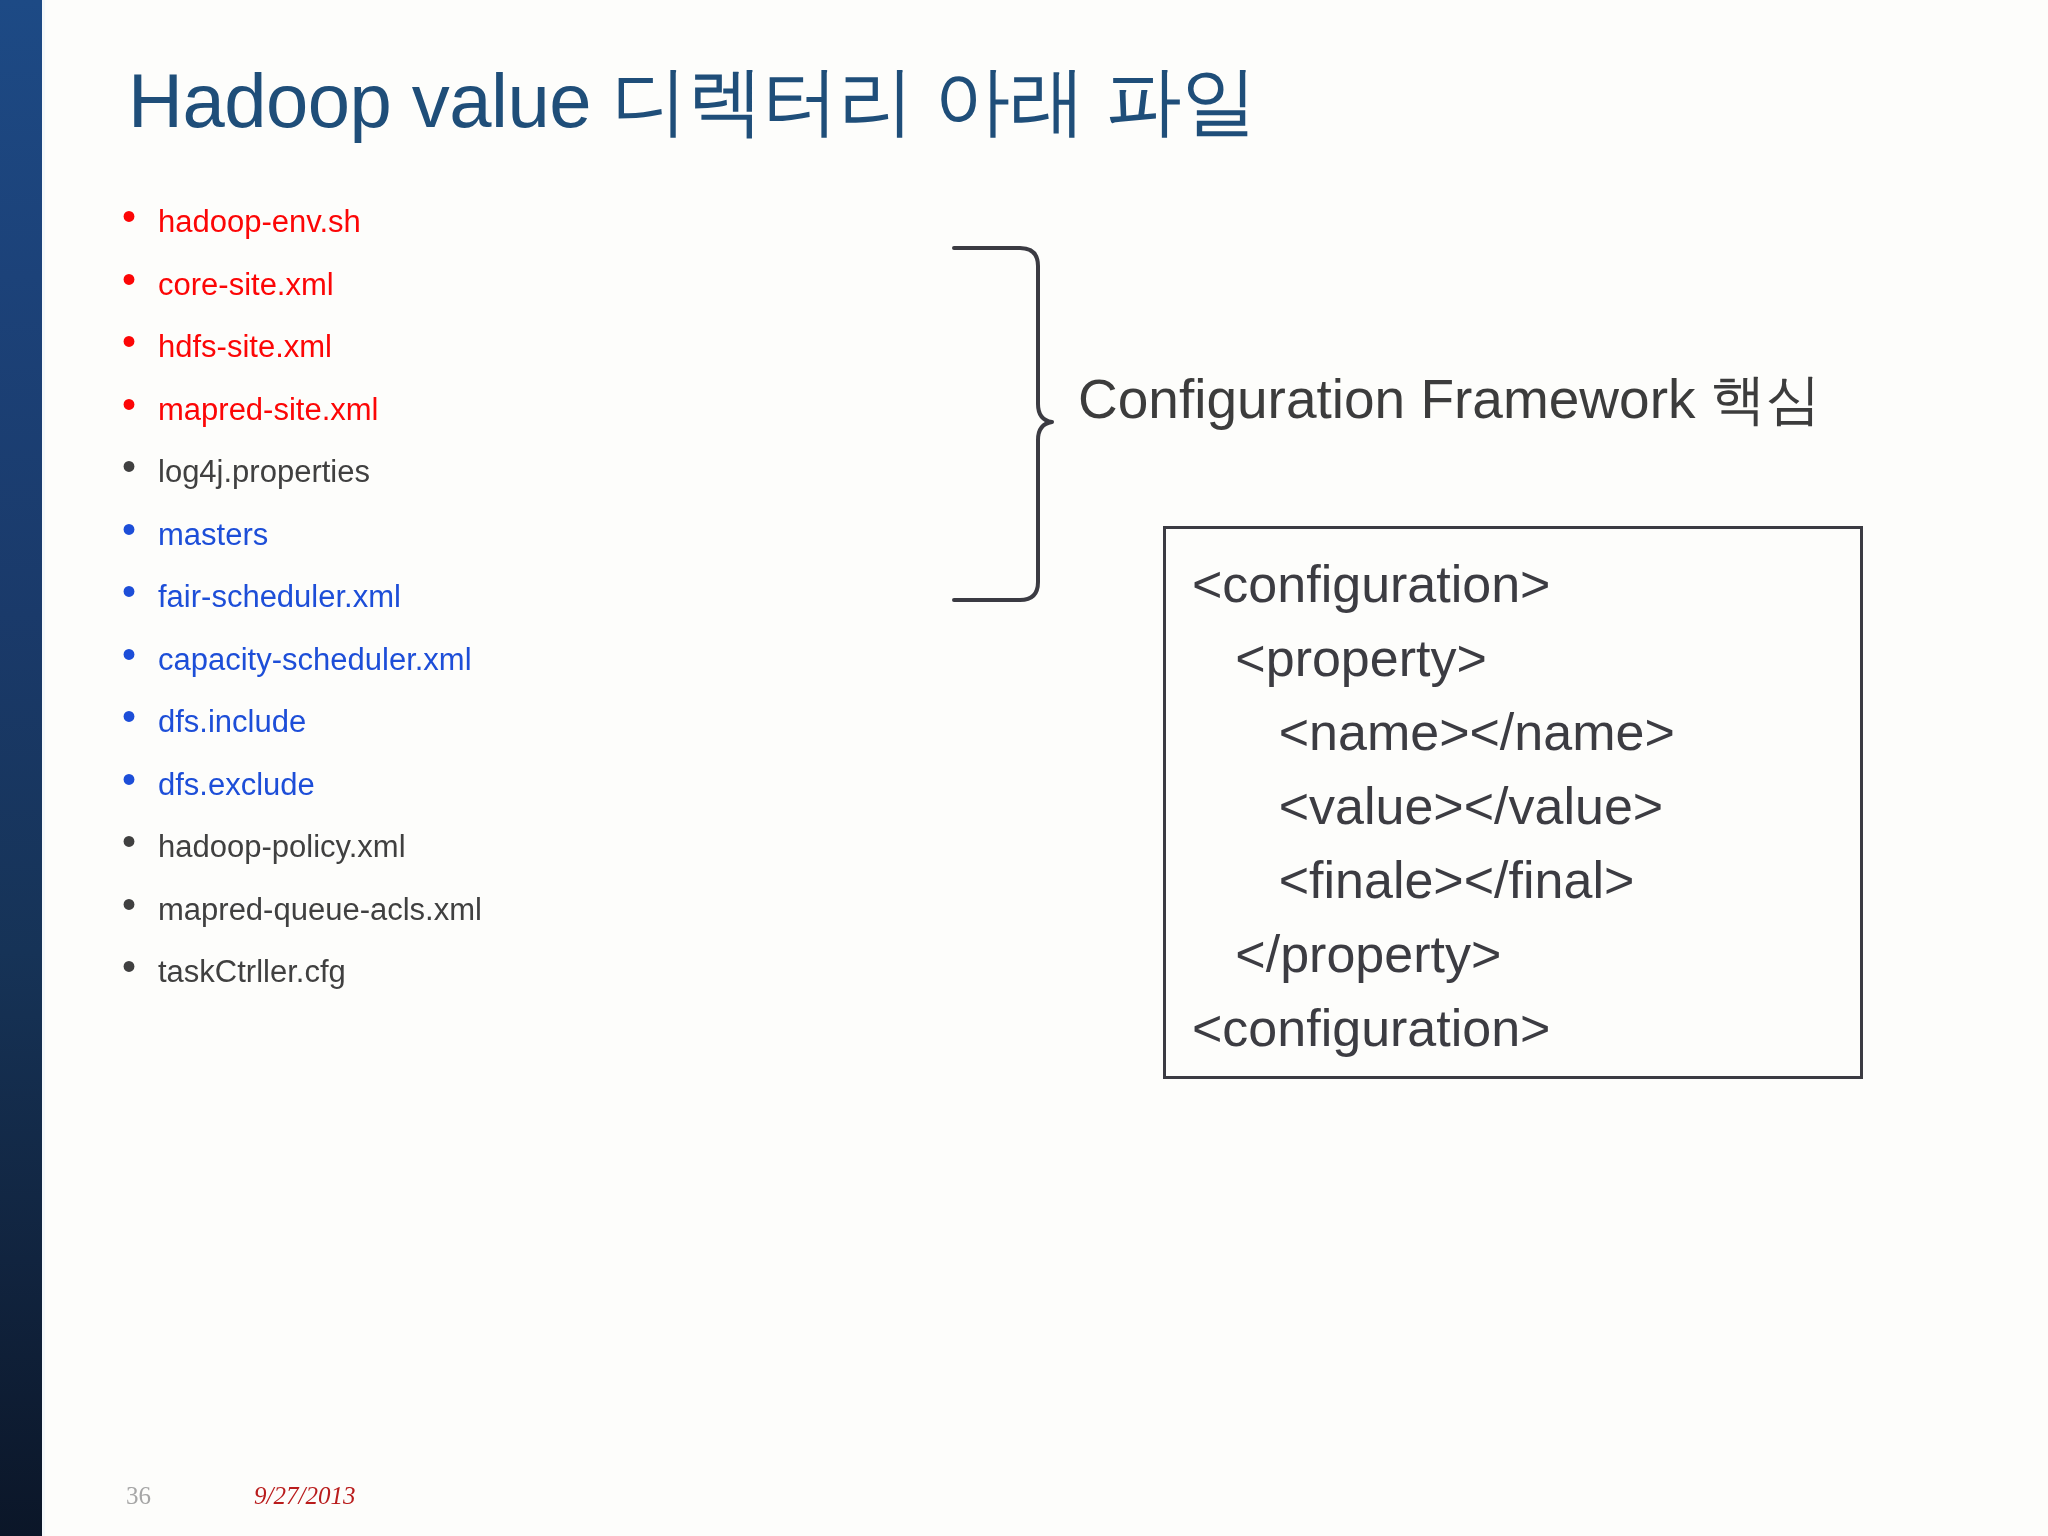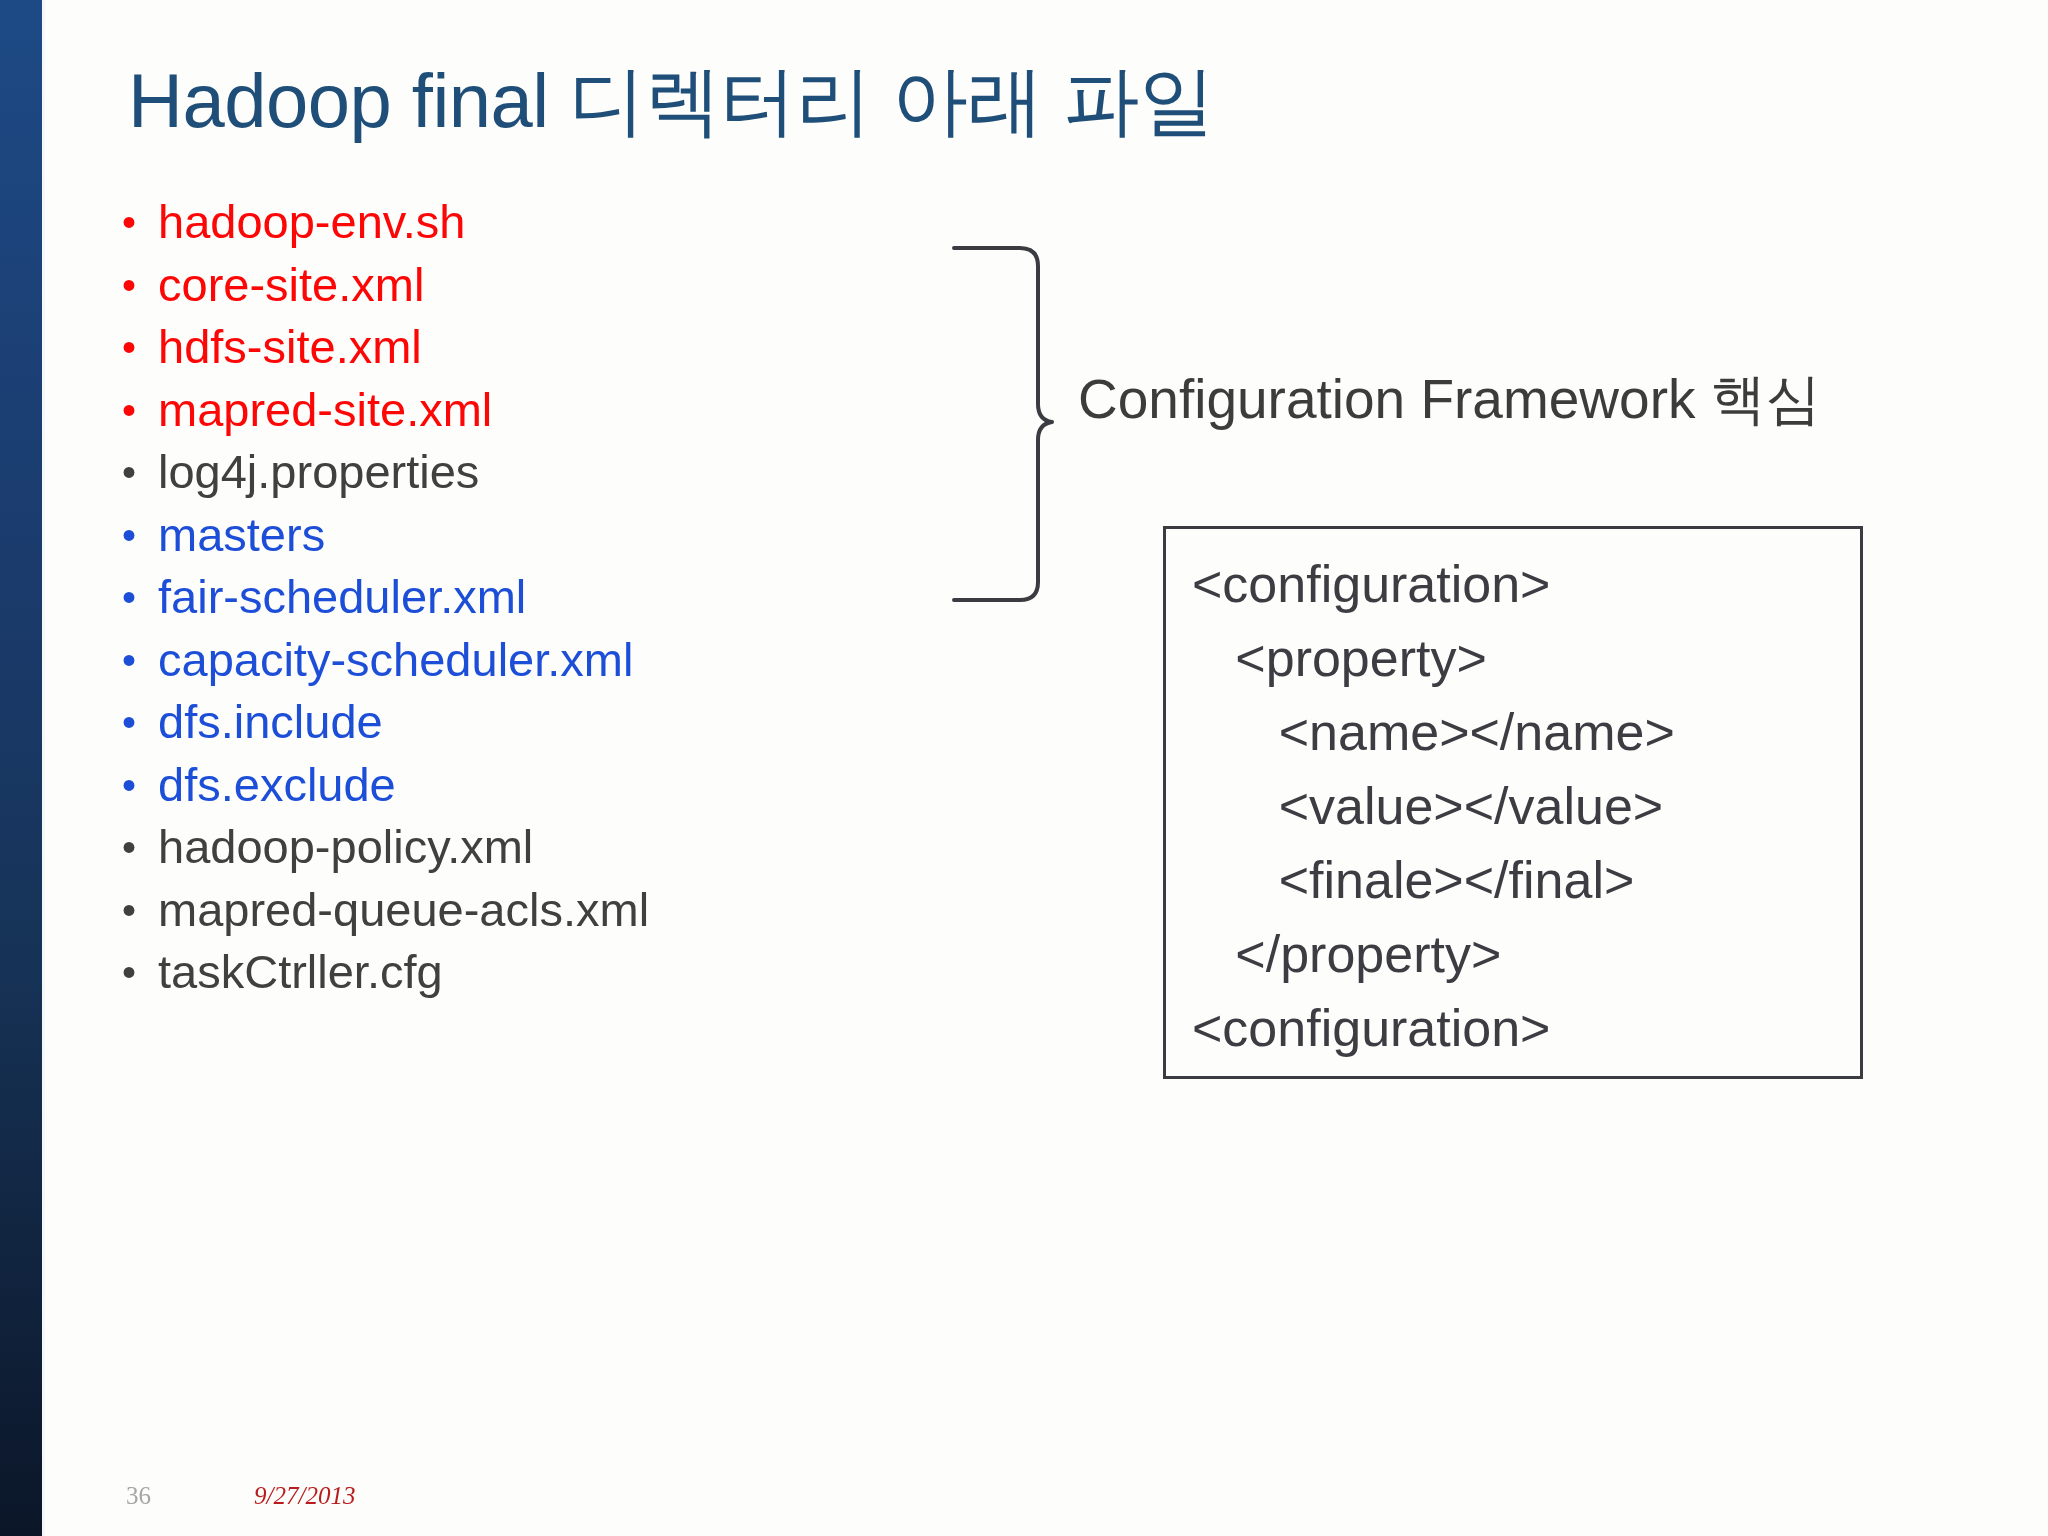--- a/index.html
+++ b/index.html
@@ -62,21 +62,21 @@
   .bullet-dot {
     flex: 0 0 auto;
     width: 36px;
     font-size: 40px;
     line-height: 1;
     position: relative;
     top: -2px;
   }
   .bullet-dot::before { content: "\2022"; }
   .bullet-text {
-    font-size: 47px;
+    font-size: 31px;
     line-height: 1;
     white-space: nowrap;
   }
   .c-red   { color: #fc0606; }
   .c-navy  { color: #1d4ed8; }
   .c-gray  { color: #404040; }
 
   
   #brace-wrap {
     position: absolute;
@@ -140,21 +140,21 @@
   }
 </style>
 </head>
 <body>
 
 <div id="slide">
 
   <div id="accent-bar"></div>
   <div id="accent-bar-edge"></div>
 
-  <div id="title">Hadoop final 디렉터리 아래 파일</div>
+  <div id="title">Hadoop value 디렉터리 아래 파일</div>
 
   <div id="bullet-list">
       <div class="bullet-row">
         <span class="bullet-dot c-red"></span>
         <span class="bullet-text c-red">hadoop-env.sh</span>
       </div>
       <div class="bullet-row">
         <span class="bullet-dot c-red"></span>
         <span class="bullet-text c-red">core-site.xml</span>
       </div>

